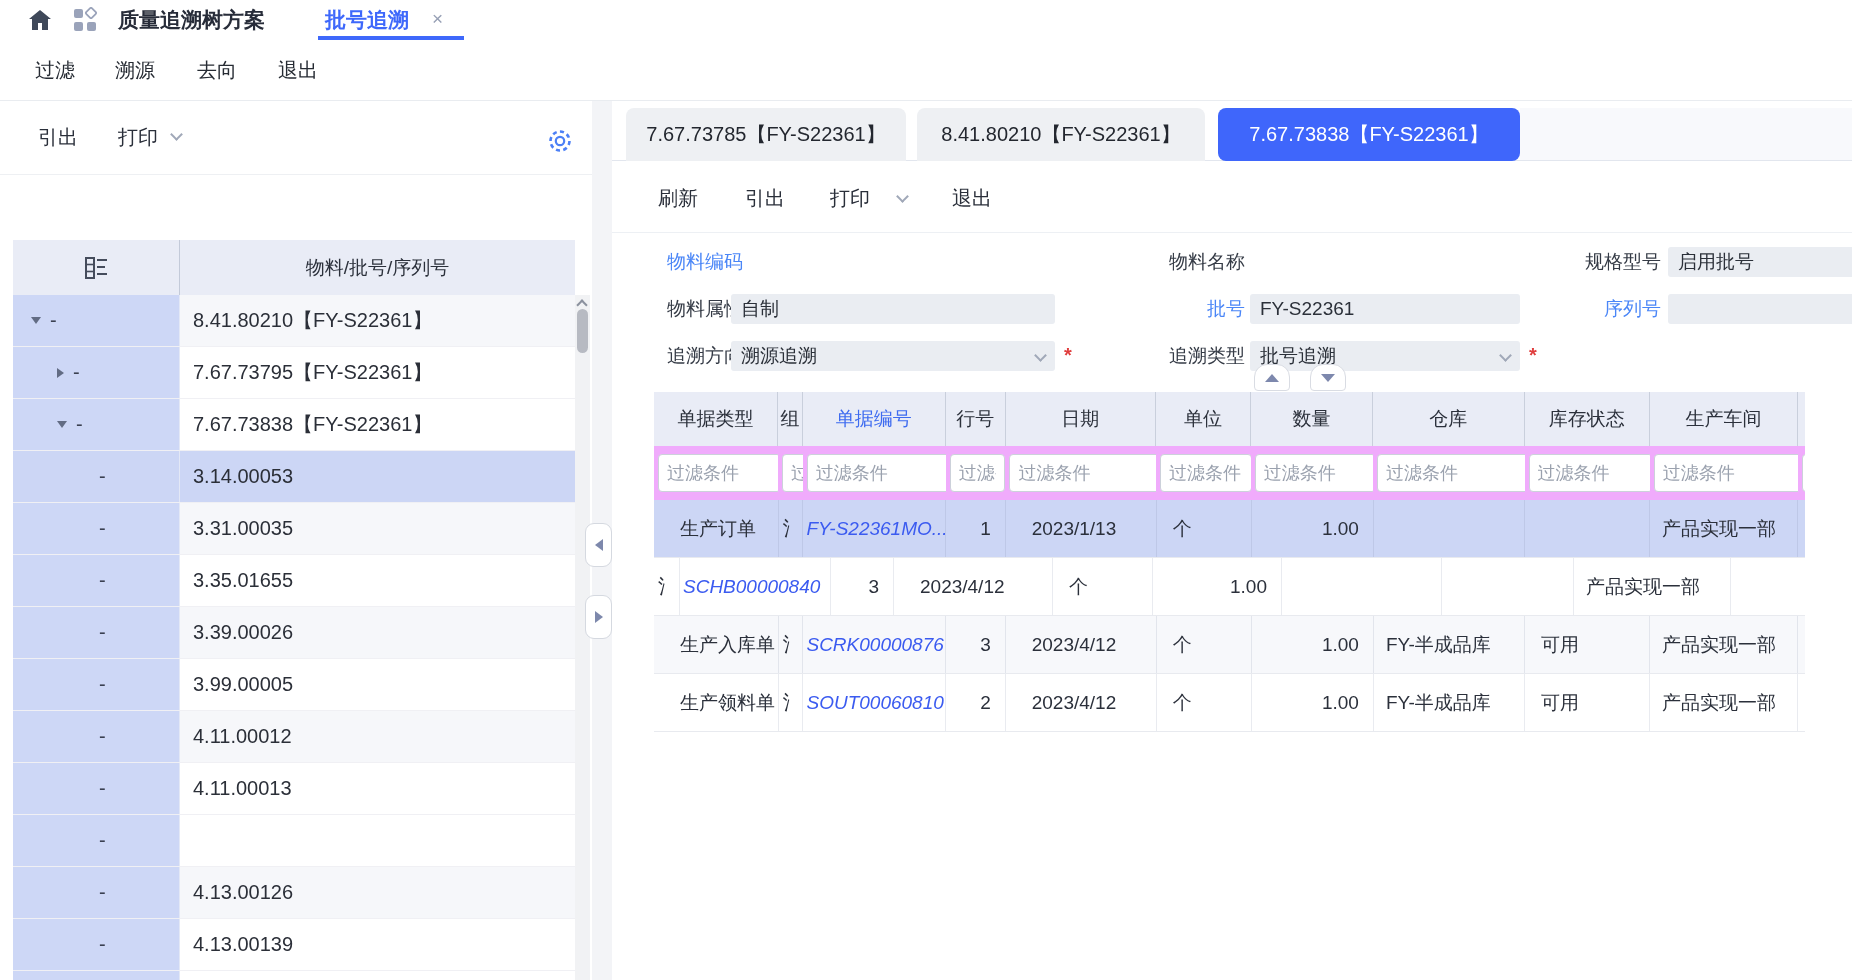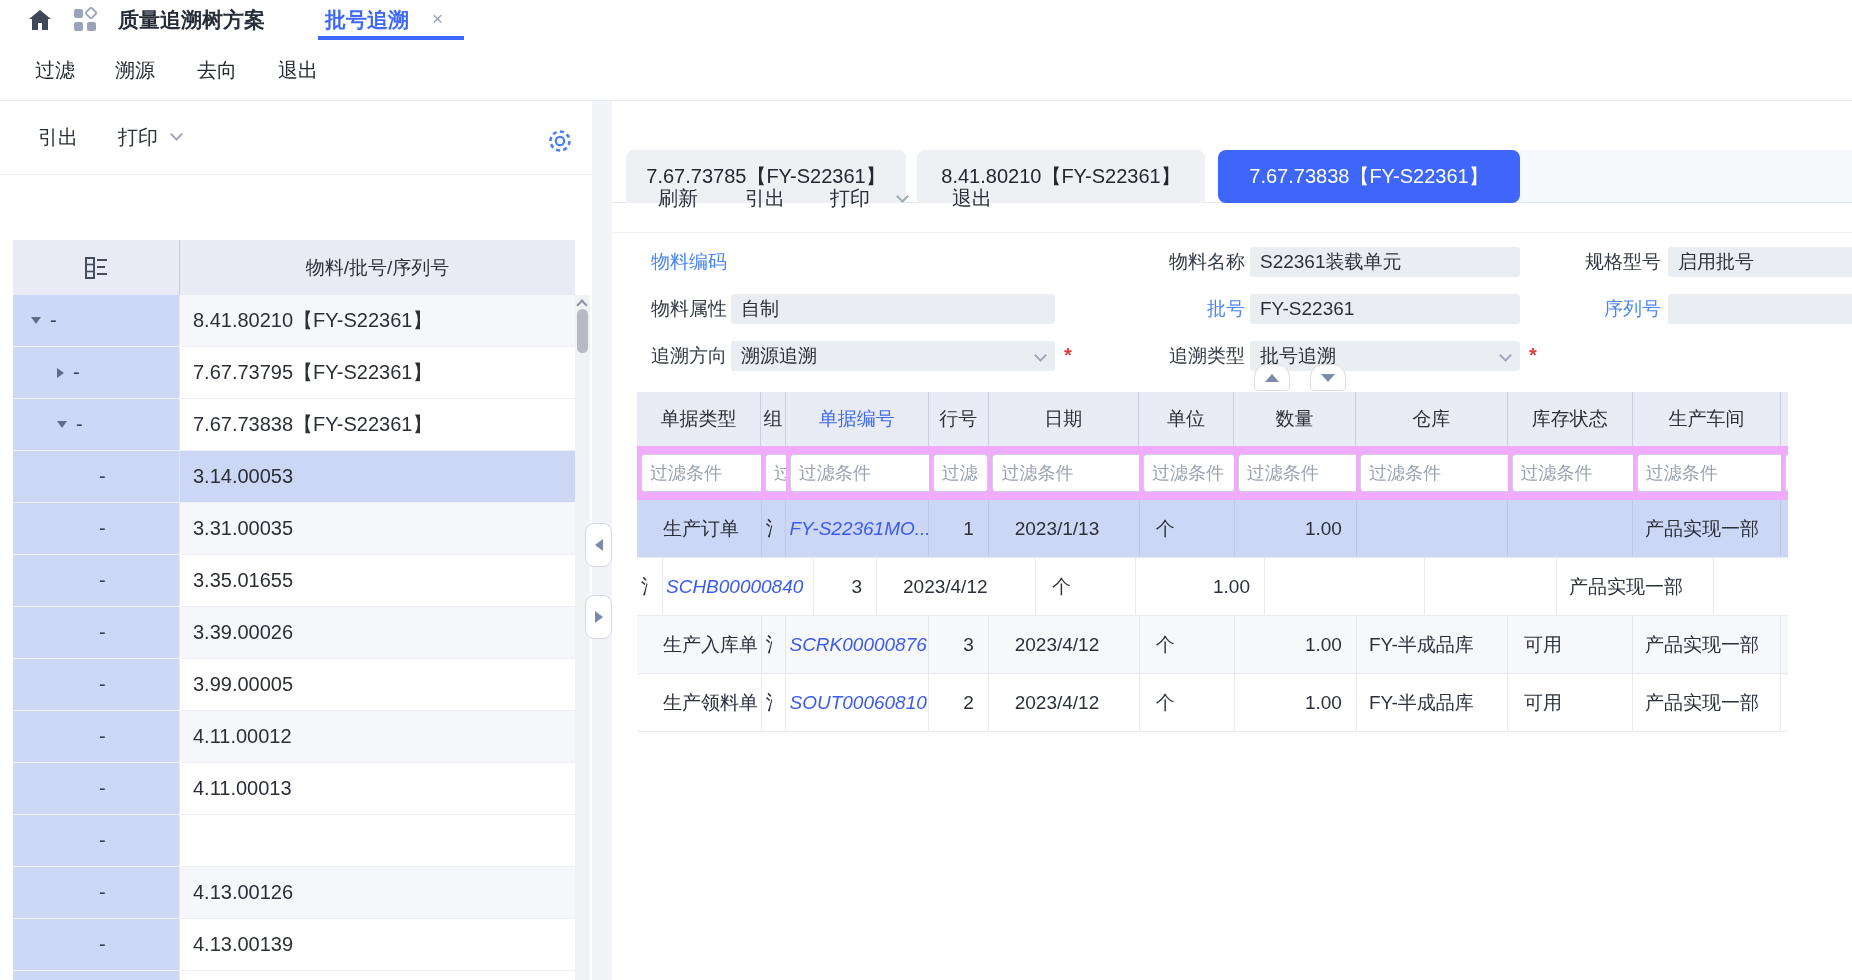--- a/index.html
+++ b/index.html
@@ -54,49 +54,49 @@
 
   
   .splitter { position:absolute; left:592px; top:101px; width:20px; height:879px; background:#f3f4f7; }
   .handle { position:absolute; left:-7px; width:27px; height:44px; background:#fff; border:1px solid #d5d9e0; border-radius:9px; display:flex; align-items:center; justify-content:center; cursor:pointer; }
   .h1 { top:422px; } .h2 { top:494px; }
   .tri-l { width:0; height:0; border-top:6px solid transparent; border-bottom:6px solid transparent; border-right:8px solid #7d88ac; }
   .tri-r2 { width:0; height:0; border-top:6px solid transparent; border-bottom:6px solid transparent; border-left:8px solid #7d88ac; }
 
   
   .right { position:absolute; left:612px; top:101px; width:1240px; height:879px; background:#fff; overflow:hidden; }
-  .tabstrip { position:absolute; left:0; top:7px; width:1240px; height:53px; border-bottom:1px solid #e2e6ee; background:#fff;margin-top:42px; }
+  .tabstrip { position:absolute; left:0; top:7px; width:1240px; height:53px; border-bottom:1px solid #e2e6ee; background:#fff; }
   .strip-rest { position:absolute; left:908px; top:0; width:332px; height:52px; background:#f8f9fc; }
   .dtab { position:absolute; top:0; height:53px; line-height:53px; text-align:center; font-size:20px; color:#23272f; background:#eef0f3; border-radius:8px 8px 0 0; cursor:pointer; white-space:nowrap; }
   .dtab.d1 { left:14px; width:280px; } .dtab.d2 { left:305px; width:288px; }
   .dtab.active { left:606px; width:302px; background:#3f66fb; color:#fff; border-radius:8px; }
 
   .rtb { position:absolute; left:0; top:64px; width:1240px; height:68px; border-bottom:1px solid #edf0f4; }
   .rtb .ti { position:absolute; top:0; height:67px; line-height:67px; font-size:20px; color:#2a2f3a; cursor:pointer; }
   .rtb .chv { position:absolute; left:286px; top:27px; }
 
   .frow { position:absolute; left:0; width:1240px; height:30px; }
   .f1 { top:146px; } .f2 { top:193px; } .f3 { top:240px; }
   .flabel { position:absolute; top:0; height:30px; line-height:30px; font-size:19px; color:#353b46; text-align:right; white-space:nowrap; }
   .flabel.link { color:#4a86f7; cursor:pointer; }
-  .la { left:8px; width:107px; } .lb { left:520px; width:113px; } .lc { left:935px; width:114px; }
+  .la { left:24px; width:107px; } .lb { left:520px; width:113px; } .lc { left:935px; width:114px; }
   .fval { position:absolute; top:0; height:30px; background:#eaedf2; border:none; border-radius:3px; font-size:19px; color:#2b3039; padding:0 10px; line-height:30px; outline:none; white-space:nowrap; overflow:hidden; }
   .va { left:119px; width:324px; } .vb { left:638px; width:270px; } .vc { left:1056px; width:184px; border-radius:3px 0 0 3px; }
   .fsel .schev { position:absolute; right:10px; top:10px; }
   .req { position:absolute; top:3px; color:#e03e3e; font-size:20px; font-weight:bold; }
   .ra { left:452px; } .rb { left:917px; }
 
   .pill { position:absolute; top:263px; width:36px; height:27px; background:#fff; border:1px solid #d9dce3; border-radius:13px 13px 4px 4px; display:flex; align-items:center; justify-content:center; z-index:5; cursor:pointer; }
   .p1 { left:642px; } .p2 { left:698px; }
   .tri-u { width:0; height:0; border-left:7px solid transparent; border-right:7px solid transparent; border-bottom:8px solid #7d88ad; }
   .tri-d { width:0; height:0; border-left:7px solid transparent; border-right:7px solid transparent; border-top:8px solid #7d88ad; }
 
   
   .grid { position:absolute; left:25px; top:291px; width:1215px; }
-  .grow { display:flex; width:1151px; }
+  .grow { display:flex; width:1151px;margin-left:17px; }
   .ghead { height:54px; background:#e9ecf6; }
   .ghead .gc { border-right:1px solid #c9cfdc; line-height:54px; text-align:center; font-size:19px; color:#2b303b; overflow:hidden; white-space:nowrap; }
   .ghead .gc:last-child { border-right:none; }
   .gfilter { height:54px; background:#f0abfc; }
   .gfilter .gc { position:relative; overflow:hidden; }
   .gfilter input { position:absolute; left:4px; top:8px; height:38px; border:1px solid #ccd1da; border-radius:4px; font-size:18px; padding:0 8px; color:#2b303b; outline:none; }
   .gfilter input::placeholder { color:#9aa1ae; }
   .gdata { height:58px; background:#fff; border-bottom:1px solid #e8eaef; }
   .gdata.z { background:#f7f8fb; }
   .gdata.sel { background:#ccd6f5; }
@@ -292,21 +292,20 @@
     <span class="ti" style="left:46px">刷新</span>
     <span class="ti" style="left:133px">引出</span>
     <span class="ti" style="left:218px">打印</span>
     <span class="chev chv"></span>
     <span class="ti" style="left:340px">退出</span>
   </div>
 
   <div class="frow f1">
     <span class="flabel link la">物料编码</span>
     <span class="flabel lb">物料名称</span>
-    <input class="fval vb" readonly="" value="S22361装载单元" style="">
     <span class="flabel lc">规格型号</span>
     <input class="fval vc" readonly="" value="启用批号" style="">
   </div>
 
   <div class="frow f2">
     <span class="flabel la">物料属性</span>
     <input class="fval va" readonly="" value="自制" style="">
     <span class="flabel link lb">批号</span>
     <input class="fval vb" readonly="" value="FY-S22361" style="">
     <span class="flabel link lc">序列号</span>

